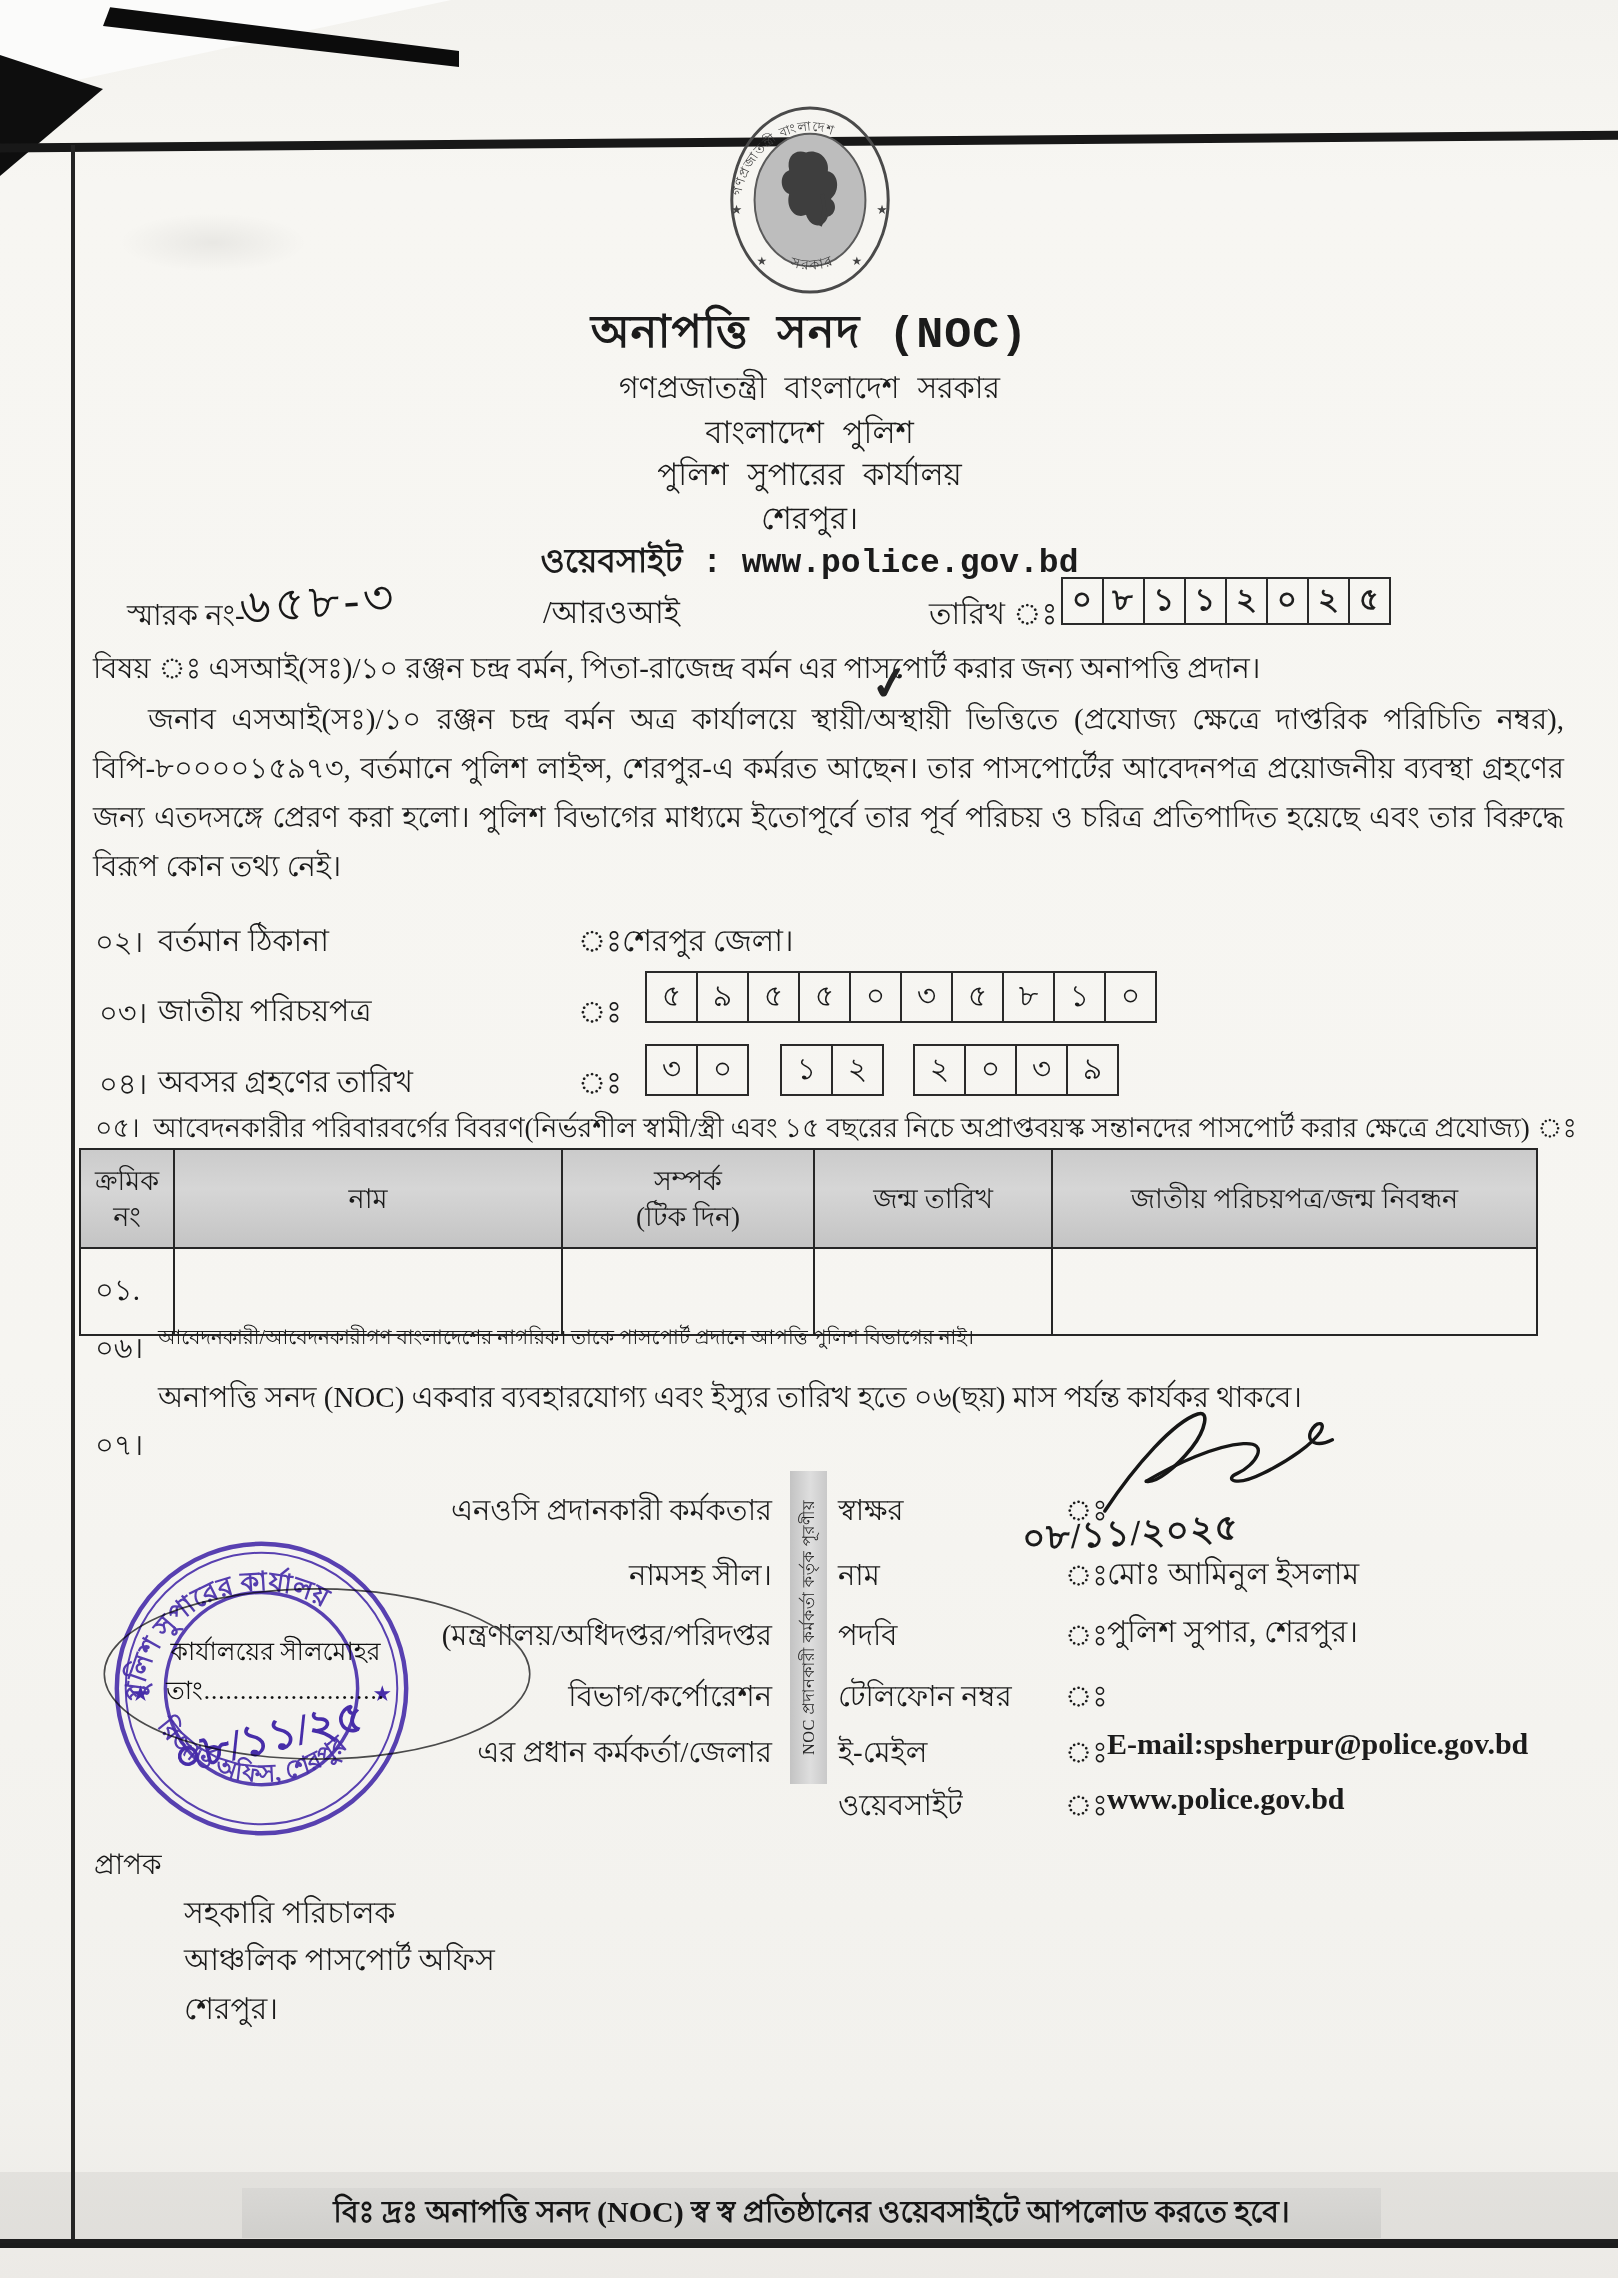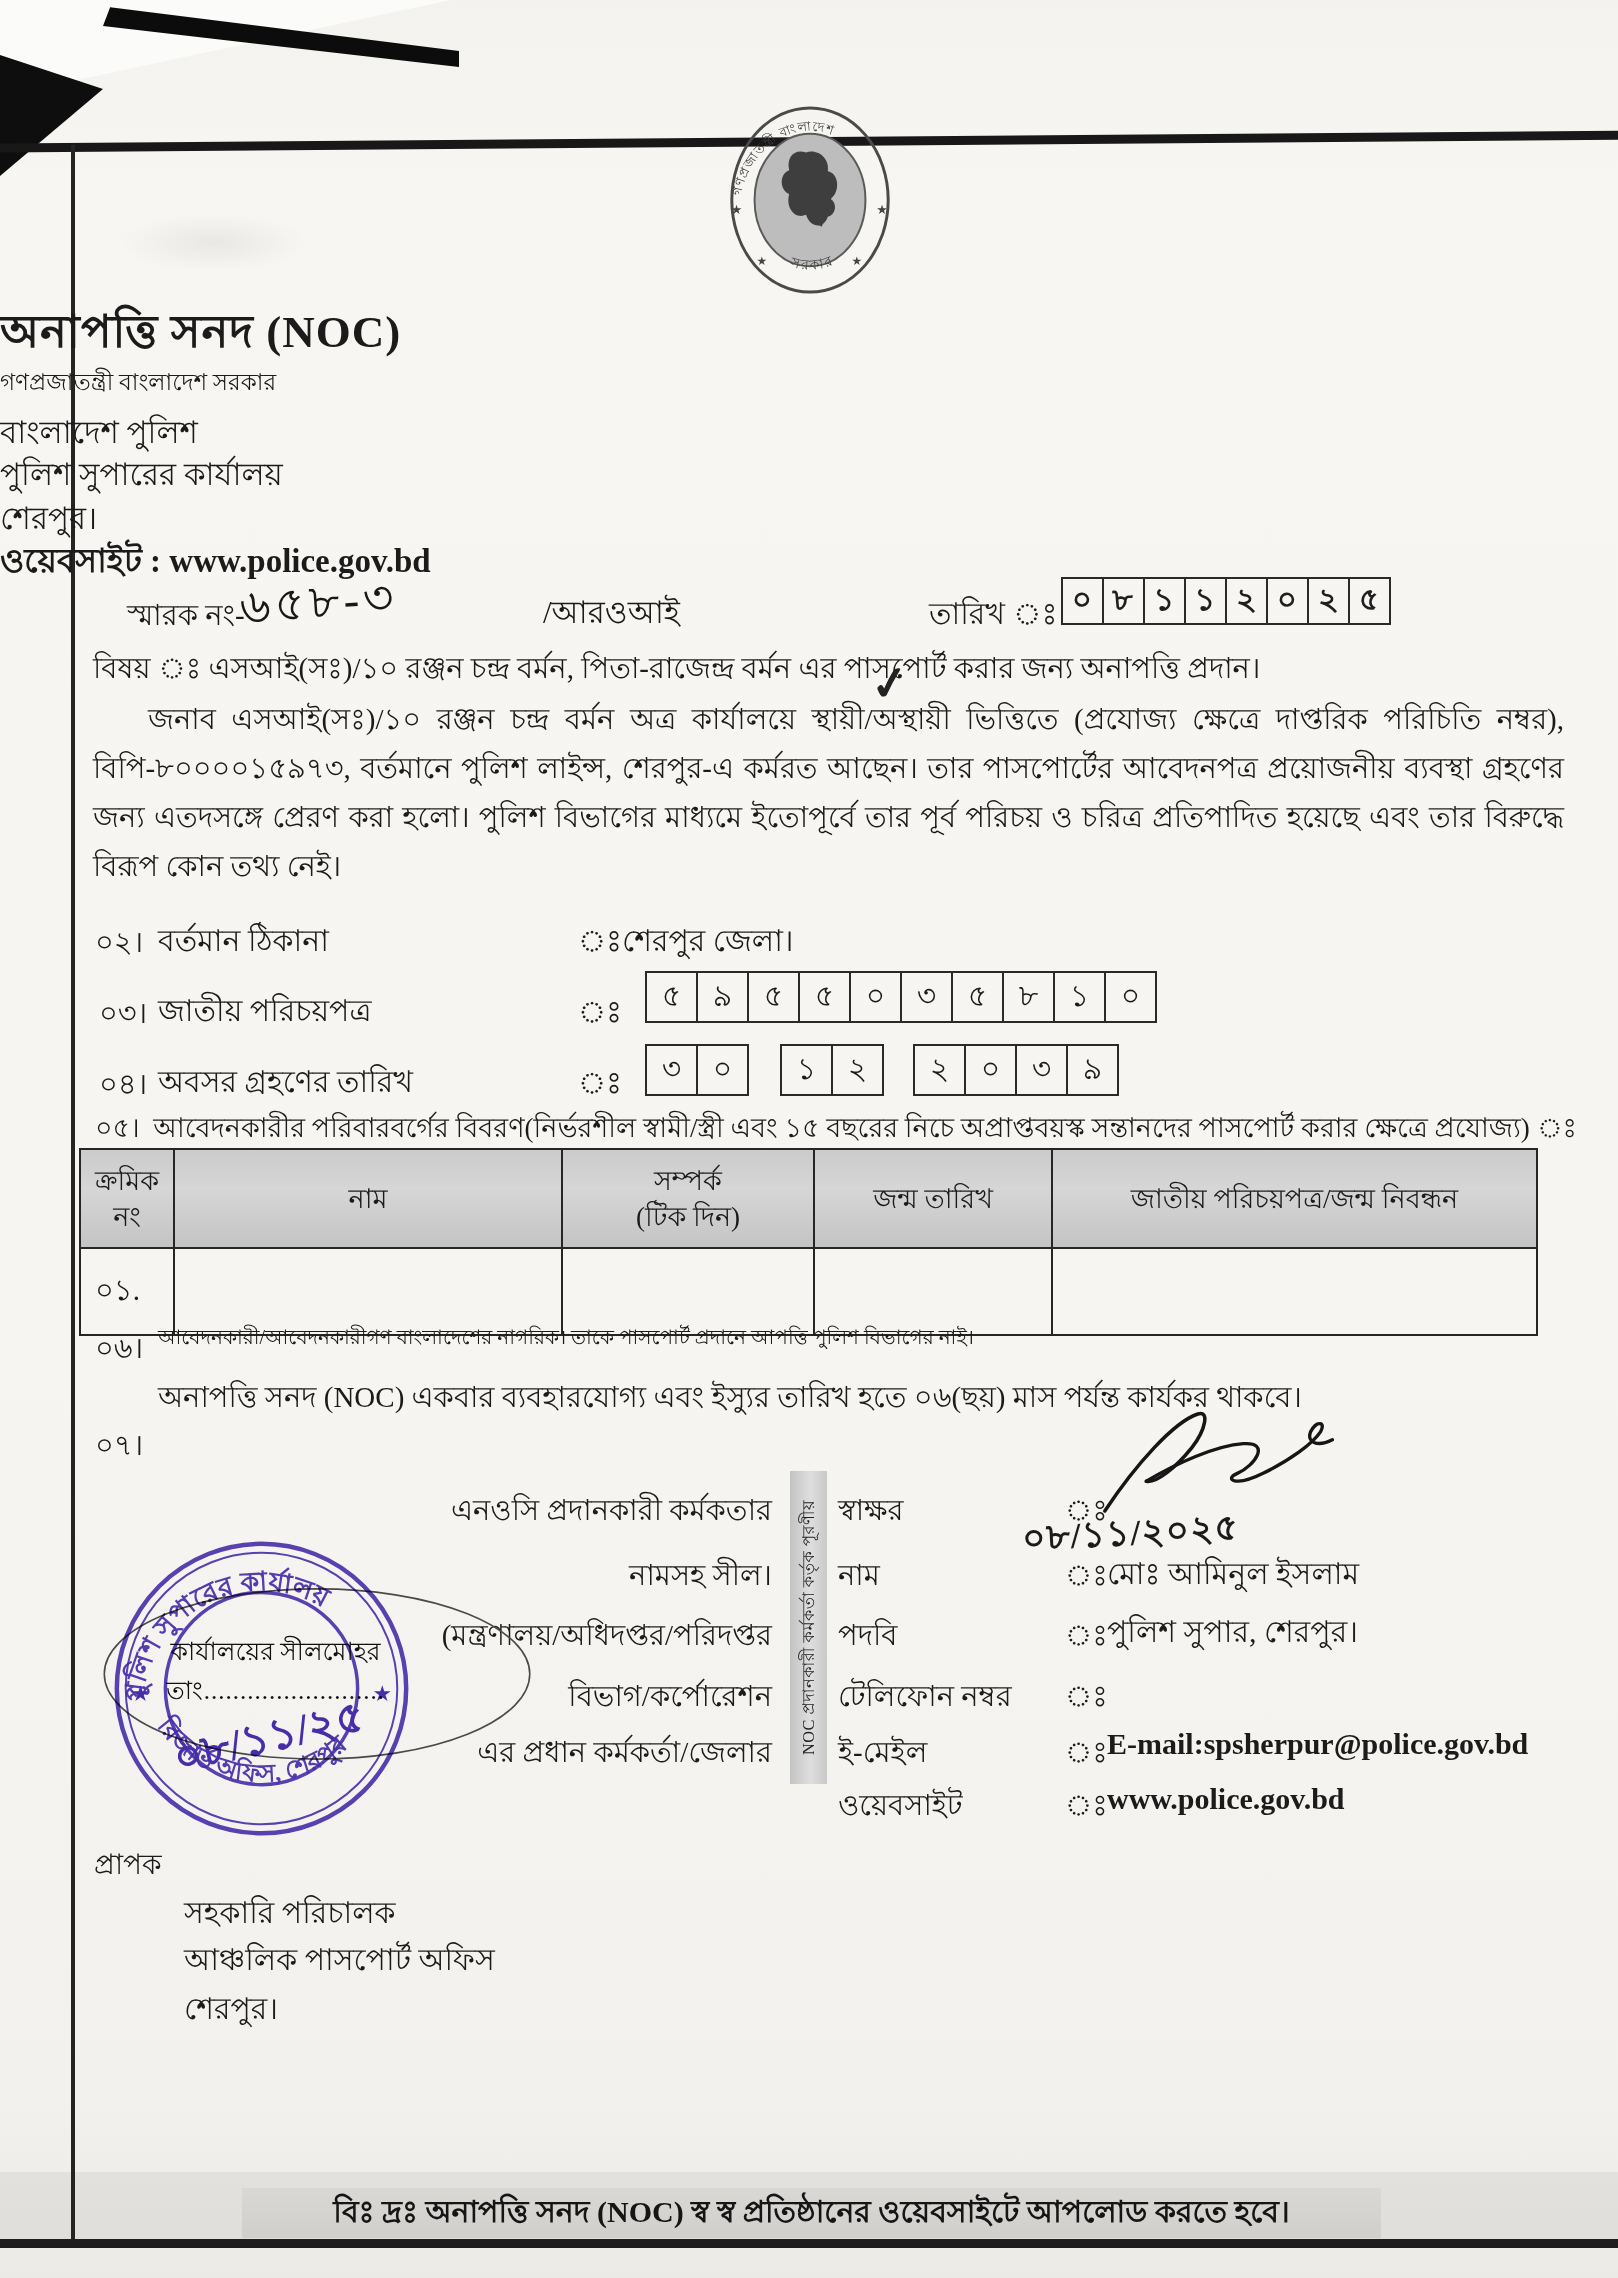--- a/index.html
+++ b/index.html
@@ -2,36 +2,36 @@
 <html><head>
 <meta charset="utf-8">
 <style>
   html,body{margin:0;padding:0;background:#e8e7e3;}
   .page{
     position:relative; width:1619px; height:2278px; overflow:hidden;
     background:linear-gradient(180deg,#f3f2ee 0%,#f7f6f2 8%,#f6f5f1 60%,#f2f1ed 92%,#eceae6 100%);
     font-family:"Liberation Serif","DejaVu Serif",serif; color:#1b1b1b;
   }
   .abs{position:absolute;}
-  .center{width:100%;}
+  .center{text-align:center;width:100%;font-family:Liberation Mono, monospace;}
   
   .corner-white{left:0;top:0;width:465px;height:91px;background:#fbfbfa;
     clip-path:polygon(0 0,97% 0,10% 95%,0 70%);}
   .corner-bar{left:103px;top:-6px;width:356px;height:73px;background:#0c0c0c;
     clip-path:polygon(2% 18%,100% 78%,100% 100%,0 44%);}
   .corner-tri{left:0;top:55px;width:103px;height:121px;background:#0e0e0e;
     clip-path:polygon(0 0,100% 28%,0 100%);}
   .top-rule{left:-8px;top:137px;width:1643px;height:9px;background:#181818;transform:rotate(-0.45deg);}
   .left-rule{left:71px;top:145px;width:4px;height:2101px;background:#242424;}
   .bottom-rule{left:-4px;top:2239px;width:1634px;height:9px;background:#1c1c1c;}
   .scan-band{left:0;top:2172px;width:1619px;height:71px;background:rgba(60,58,52,0.07);}
   .scan-smudge{left:119px;top:213px;width:188px;height:59px;background:radial-gradient(closest-side,rgba(0,0,0,0.06),rgba(0,0,0,0));}
   
   .title{left:0;top:297px;font-size:45px;font-weight:bold;letter-spacing:1px;}
-  .h-line1{left:0;top:364px;font-size:23px;}
+  .h-line1{left:0;top:364px;font-size:30px;}
   .h-line2{left:0;top:408px;font-size:31px;}
   .h-line3{left:0;top:450px;font-size:31px;}
   .h-line4{left:0;top:494px;font-size:31px;}
   .h-web{left:0;top:535px;font-size:33px;font-weight:bold;}
   
   .memo-label{left:127px;top:592px;font-size:29px;}
   .memo-num{left:240px;top:566px;font-size:47px;transform:rotate(-4deg);letter-spacing:4px;color:#181818;}
   .memo-suffix{left:543px;top:588px;font-size:31px;}
   .date-label{left:929px;top:590px;font-size:30px;}
   .date-boxes{left:1061px;top:577px;display:flex;}

